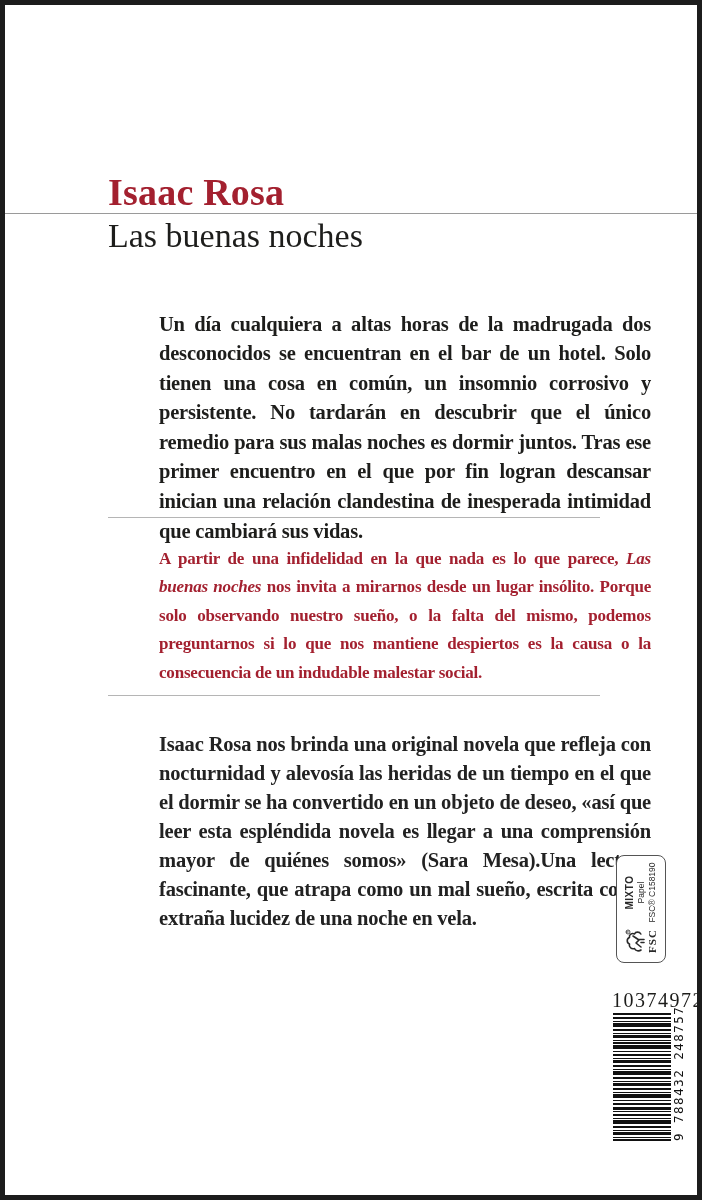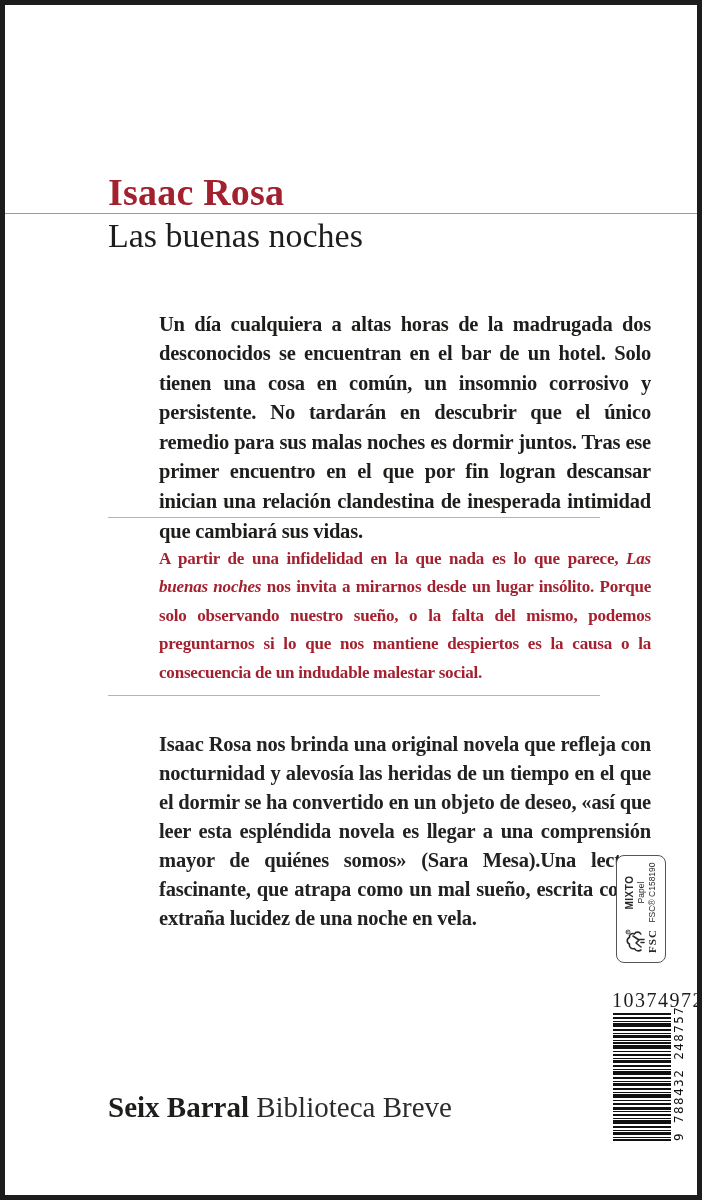--- a/index.html
+++ b/index.html
@@ -129,21 +129,20 @@
   <p class="abs para synopsis">Un día cualquiera a altas horas de la madrugada dos desconocidos se encuentran en el bar de un hotel. Solo tienen una cosa en común, un insomnio corrosivo y persistente. No tardarán en descubrir que el único remedio para sus malas noches es dormir juntos. Tras ese primer encuentro en el que por fin logran descansar inician una relación clandestina de inesperada intimidad que cambiará sus vidas.</p>
 
   <div class="abs rule-col r1"></div>
 
   <p class="abs para highlight"><span>A partir de una infidelidad en la que nada es lo que parece, </span><span class="it">Las buenas noches</span><span> nos invita a mirarnos desde un lugar insólito. Porque solo observando nuestro sueño, o la falta del mismo, podemos preguntarnos si lo que nos mantiene despiertos es la causa o la consecuencia de un indudable malestar social.</span></p>
 
   <div class="abs rule-col r2"></div>
 
   <p class="abs para review">Isaac Rosa nos brinda una original novela que refleja con nocturnidad y alevosía las heridas de un tiempo en el que el dormir se ha convertido en un objeto de deseo, «así que leer esta espléndida novela es llegar a una comprensión mayor de quiénes somos» (Sara Mesa).Una lectura fascinante, que atrapa como un mal sueño, escrita con la extraña lucidez de una noche en vela.</p>
 
-  <div class="abs publisher"><span class="b">Seix Barral</span> <span>Biblioteca Breve</span></div>
 
   <div class="abs fsc-outer">
     <div class="fsc-inner">
       <div class="fsc-logo-col">
         <svg width="24" height="22" viewBox="0 0 24 22">
           <g fill="none" stroke="#2a2a2a" stroke-width="1.6" stroke-linecap="round" stroke-linejoin="round">
             <path d="M3 16 C1.5 14 2 10.5 4.5 9.5 C3.5 6.5 6 3.5 9 4.5 C10 1.5 14.5 1.5 15.5 4.5 C18.5 3.8 20.5 7 19 9.5 C21.5 10.5 21.5 14.5 19 15.8"></path>
             <path d="M6 16 L10 11 L13 14 L17 8"></path>
             <path d="M10.5 16 L10.5 19 M13.5 14.5 L13.5 19"></path>
           </g>

